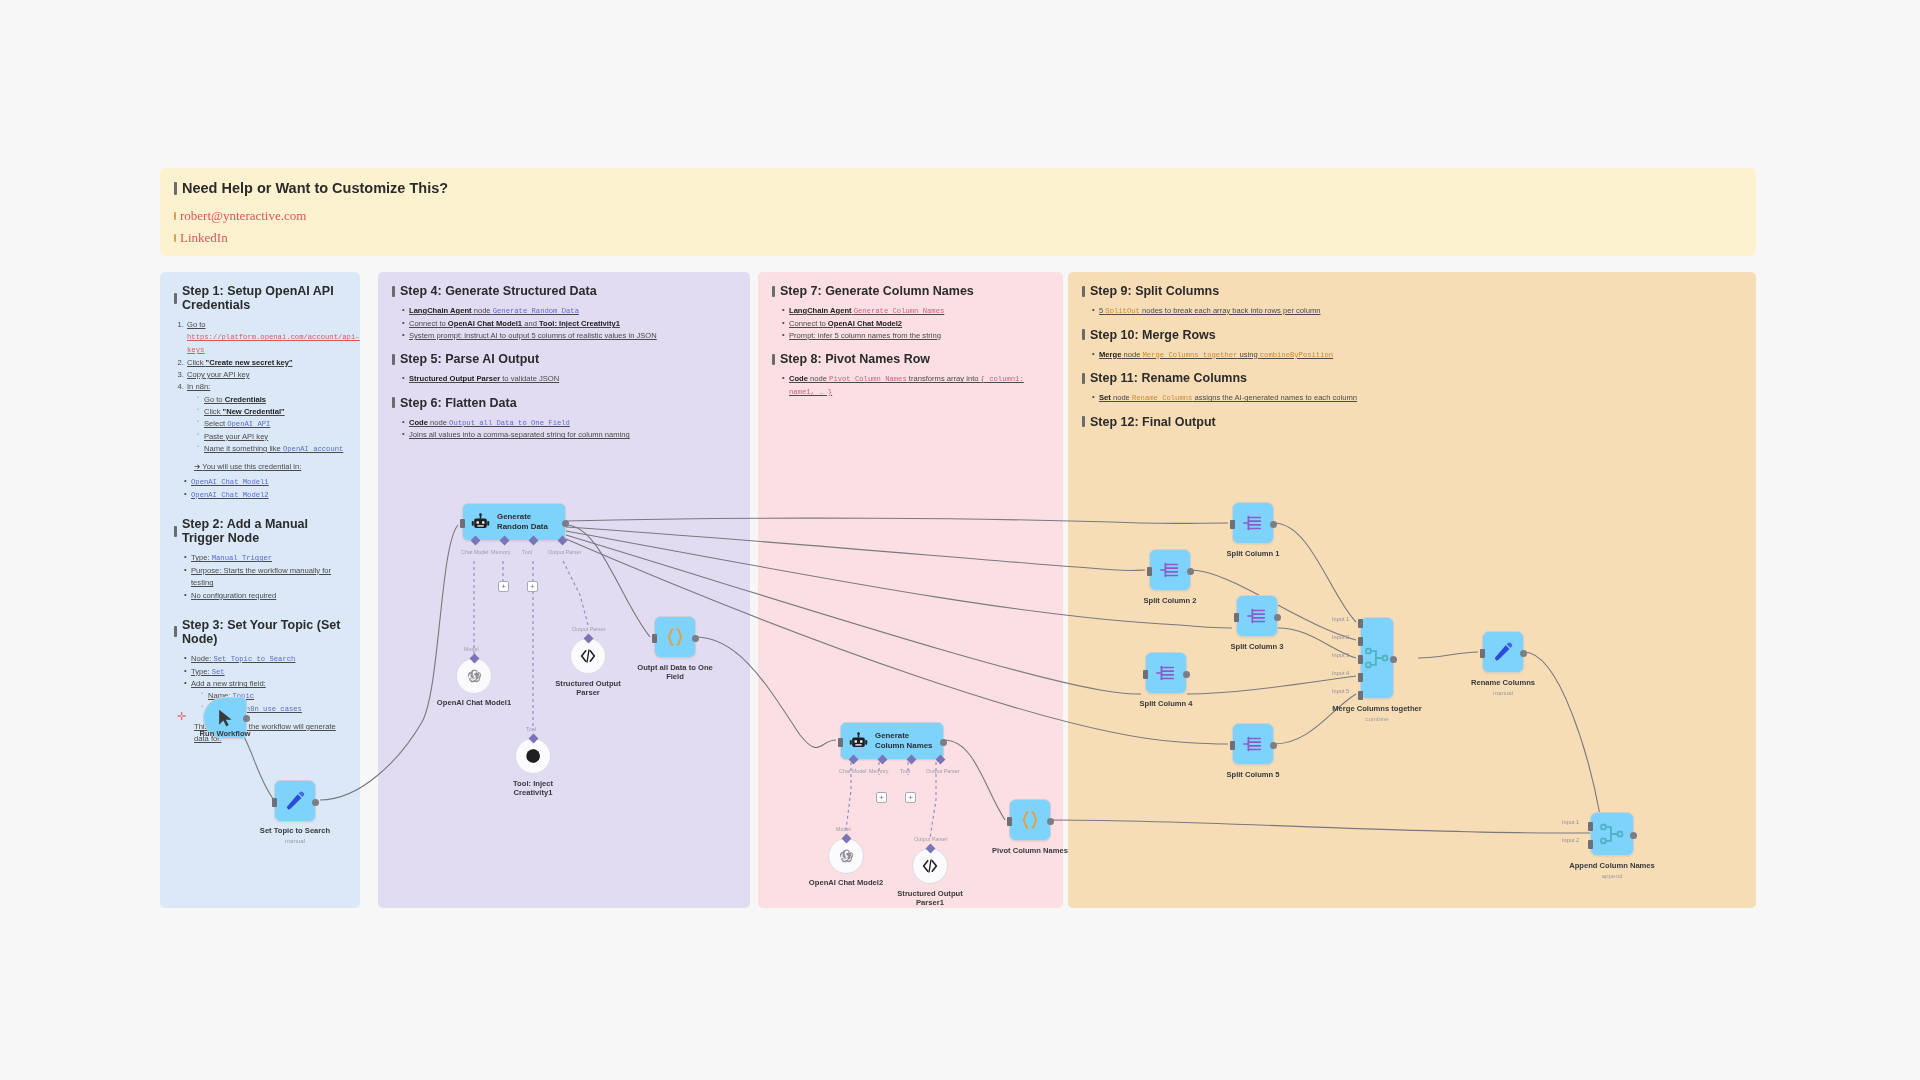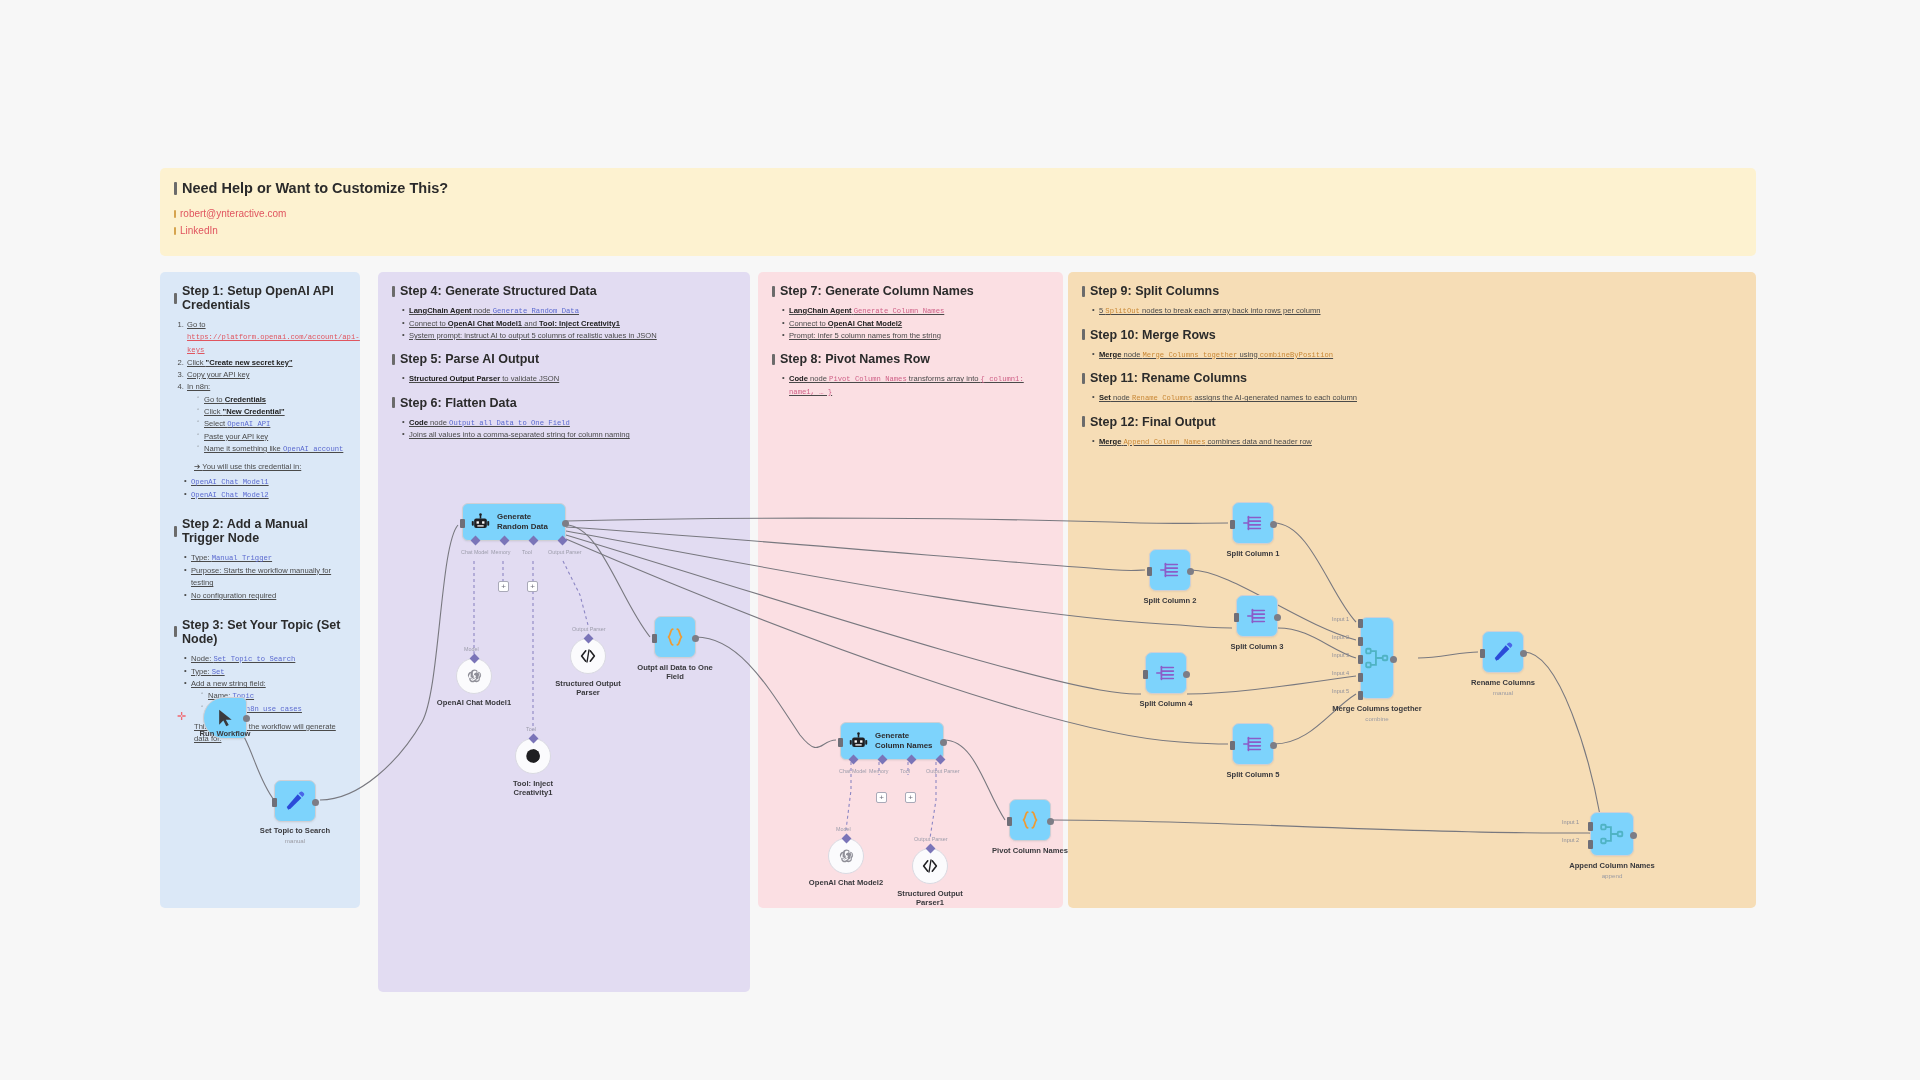--- a/index.html
+++ b/index.html
@@ -41,21 +41,21 @@
   ul.b2 > li:before { content:"◦"; position:absolute; left:0; top:-1px; font-size:6px; }
   ol.n { margin:0 0 0 12px; padding:0; }
   ol.n > li { padding-left:1px; }
   .arrow-line { margin:5px 0 3px 20px; }
   .arrow-line:before { content:"➔ "; }
   .indent-note { margin:5px 0 0 20px; }
   .sp { height:10px; }
   .sp-s { height:6px; }
 
   .help-links { font-size:7.6px; line-height:1.7; }
-  .help-links a { color:#e0555f; text-decoration:none; font-family:Liberation Sans, sans-serif; font-size:10px; }
+  .help-links a { color:#e0555f; text-decoration:none; font-family:Liberation Serif, serif; font-size:13px; }
   .help-links div { display:flex; align-items:center; gap:4px; }
   .bar-sm { display:inline-block; width:2px; height:8px; background:#d6a44e; border-radius:1px; }
 
   
   .node { position:absolute; }
   .nbox {
     background:#7dd3fc; border:1px solid #cfcfd4; border-radius:7px;
     display:flex; align-items:center; justify-content:center;
     box-shadow:0 1px 2px rgba(0,0,0,.06);
     position:relative;
@@ -164,21 +164,21 @@
           <ul class="b2">
             <li>Name: <span class="code-blue">Topic</span></li>
             <li>Value: e.g. <span class="code-blue">n8n use cases</span></li>
           </ul>
         </li>
       </ul>
       <div class="indent-note">This is the topic the workflow will generate data for.</div>
     </div>
   </div>
 
-  <div class="note note-purple" style="left:378px; top:272px; width:372px; height:720px;">
+  <div class="note note-purple" style="left:378px; top:272px; width:372px; height:636px;">
     <div class="nt-title">
       <span class="bar"></span>
         <span>Step 4: Generate Structured Data</span>
     </div>
     <div class="lines">
       <ul class="b">
         <li><b>LangChain Agent</b> node <span class="code-blue">Generate Random Data</span></li>
         <li>Connect to <b>OpenAI Chat Model1</b> and <b>Tool: Inject Creativity1</b></li>
         <li>System prompt: instruct AI to output 5 columns of realistic values in JSON</li>
       </ul>
@@ -257,25 +257,20 @@
     </div>
     <div class="lines">
       <ul class="b">
         <li><b>Set</b> node <span class="code-org">Rename Columns</span> assigns the AI-generated names to each column</li>
       </ul>
     </div>
     <div class="sp"></div>
     <div class="nt-title">
       <span class="bar"></span>
         <span>Step 12: Final Output</span>
-    </div>
-    <div class="lines">
-      <ul class="b">
-        <li><b>Merge</b> <span class="code-org">Append Column Names</span> combines data and header row</li>
-      </ul>
     </div>
   </div>
 
   <svg class="wires">
 
     <path class="w" d="M231,718 C252,740 255,775 274,800"></path>
 
     <path class="w" d="M320,800 C360,800 400,760 422,722 C440,690 440,545 458,525"></path>
 
     <path class="wd" d="M474,561 L474,582 L474,640 C474,654 474,652 474,660"></path>

